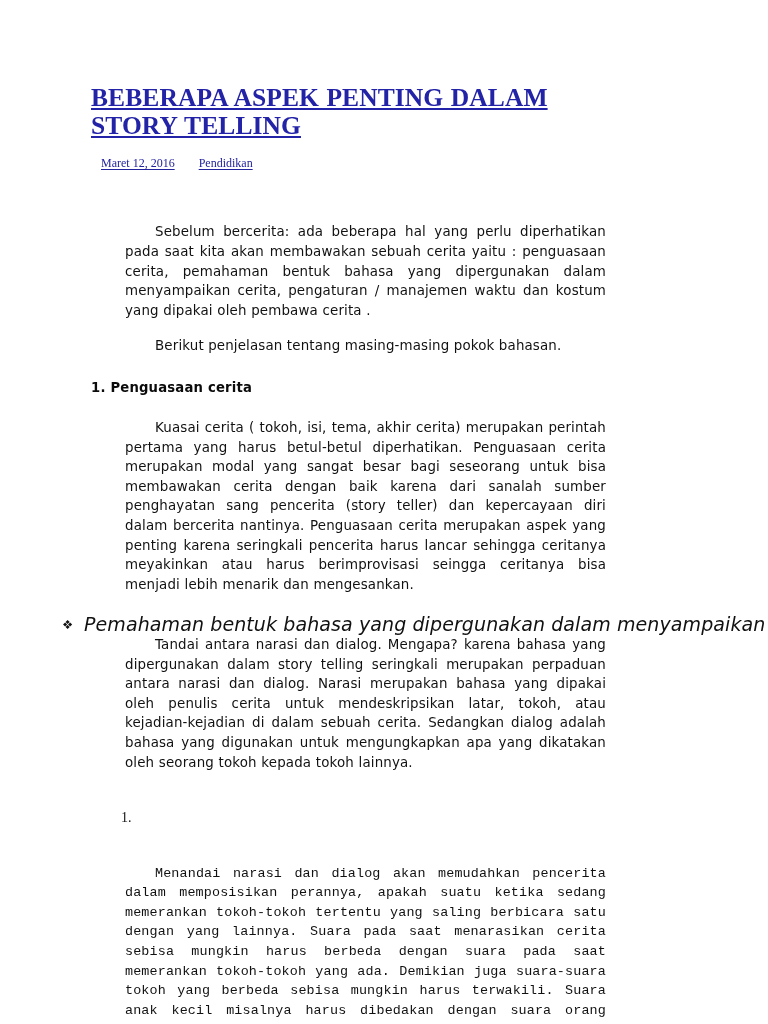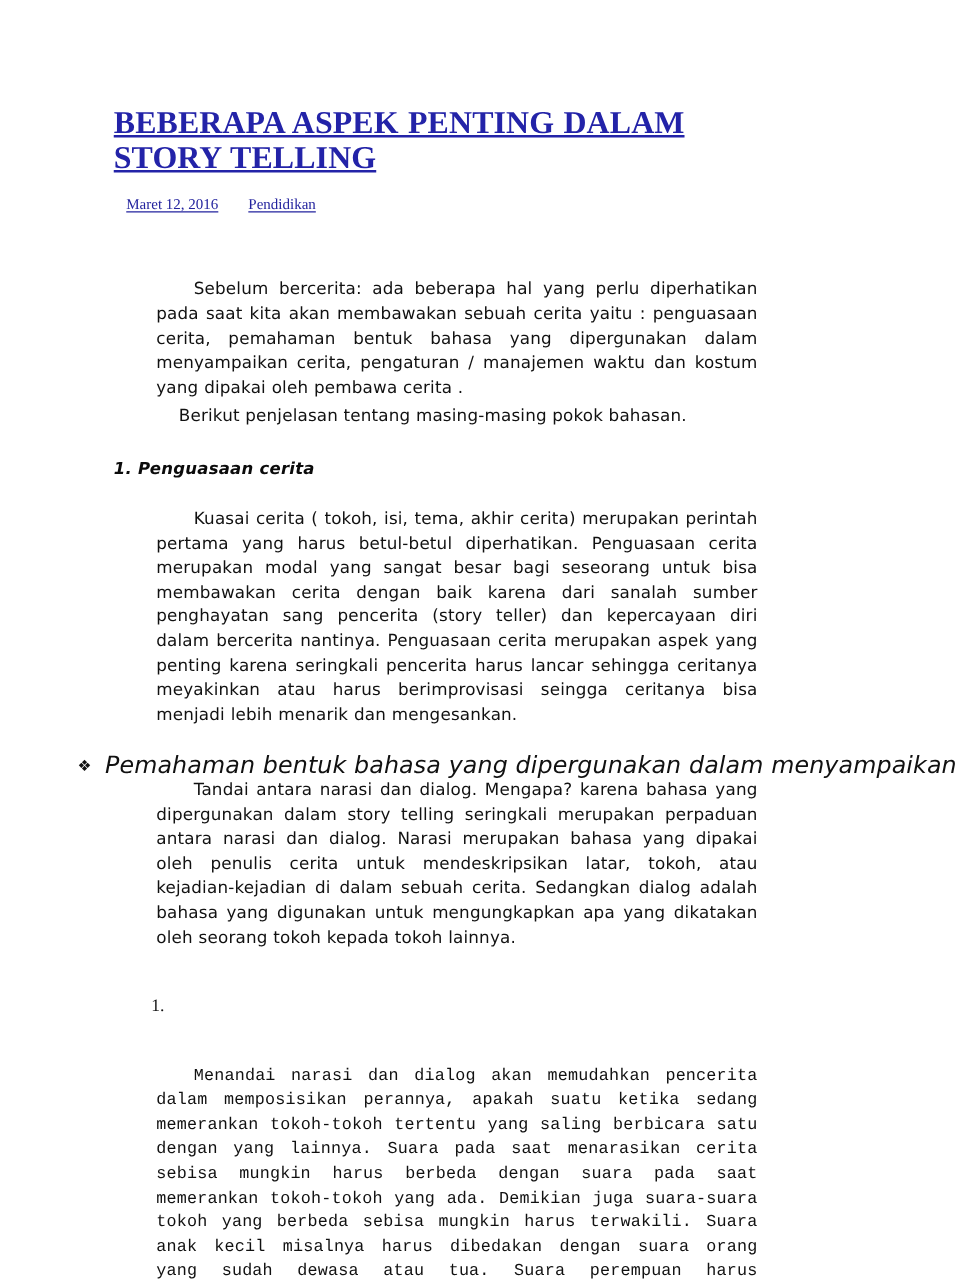--- a/index.html
+++ b/index.html
@@ -80,31 +80,30 @@
   }
   p.para.last-left {
     text-align: justify;
     font-family: Liberation Mono, monospace;
   }
   .line-noindent {
     font-family: "DejaVu Sans", "Liberation Sans", sans-serif;
     font-size: 13.4px;
     line-height: 19.6px;
     color: #111111;
-    margin: 4px;
+    margin: 16px;
     padding-left: 48px;
     letter-spacing: 0.15px;
     text-align: left;
   }
 
   
   .sub-heading {
     font-family: "DejaVu Sans", "Liberation Sans", sans-serif;
     font-weight: bold;
-    font-style: italic;
     font-size: 13.2px;
     line-height: 19px;
     color: #0b0b0b;
     margin: 22px 0 0 0;
     letter-spacing: 0.2px;
   }
 
   
   .bullet-row {
     display: flex;

